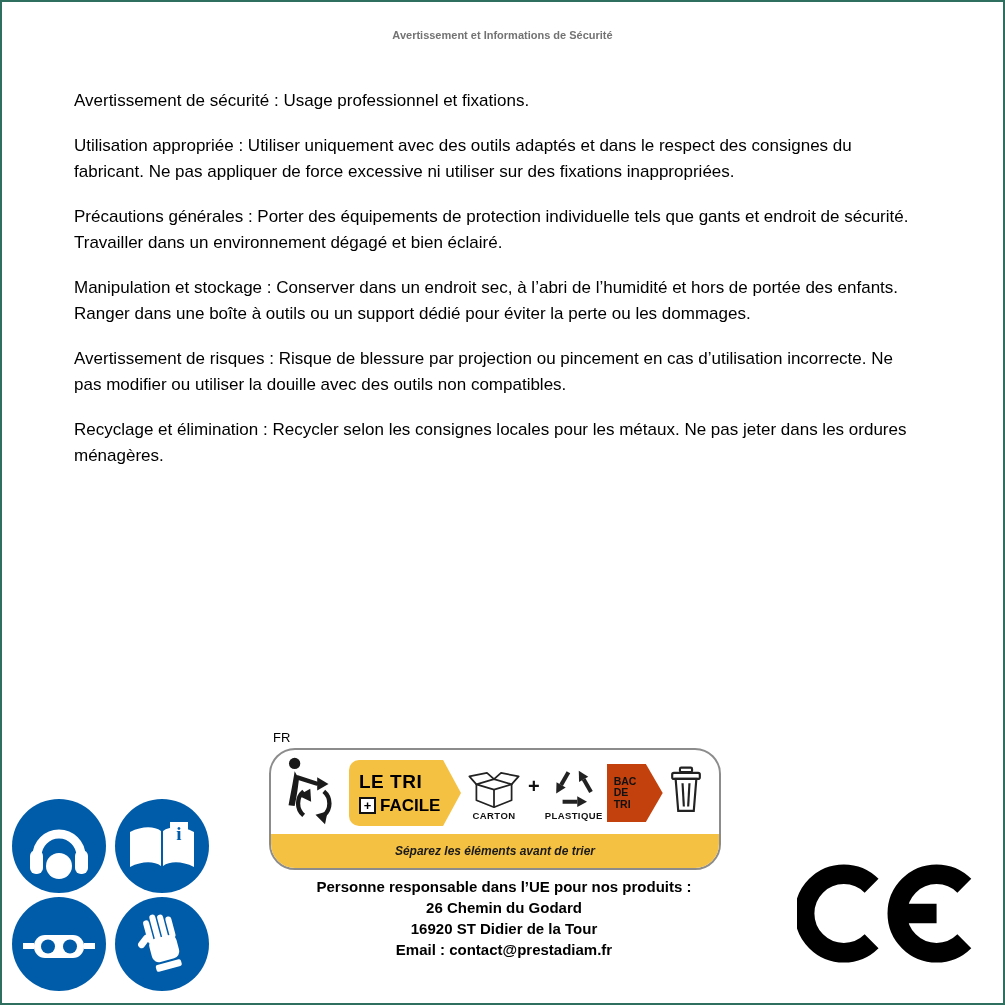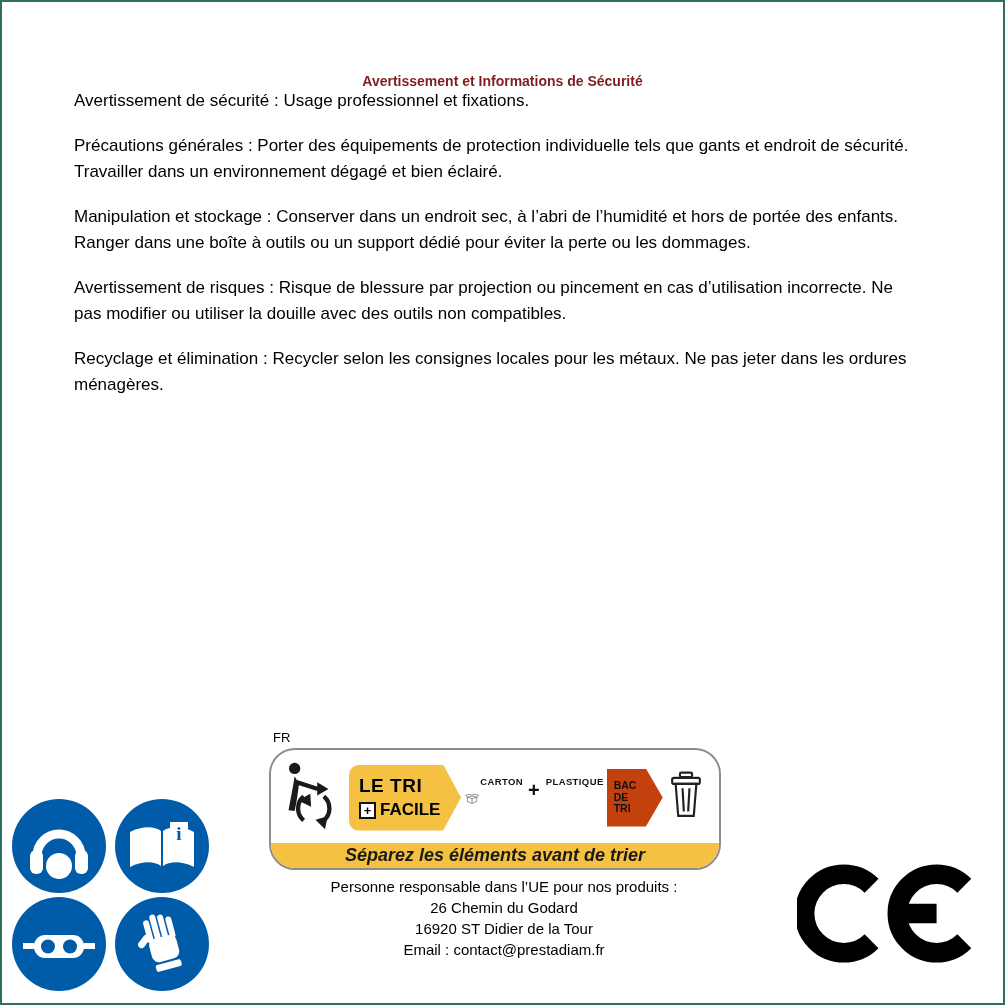--- a/index.html
+++ b/index.html
@@ -6,21 +6,21 @@
   html,body { background:#ffffff; }
   body { font-family:"Liberation Sans", sans-serif; color:#000; }
 
   .page {
     position:relative; width:1005px; height:1005px;
     background:#fff; border:2px solid #2E6F60; overflow:hidden;
   }
 
   .title {
     position:absolute; top:27px; left:0; width:100%;
-    text-align:center; font-size:14px; font-weight:bold; color:#7f1d1d;margin-top:44px;
+    text-align:center; font-size:11px; font-weight:bold; color:#737373;
   }
 
   .content {
     position:absolute; top:86px; left:72px; width:840px;
     font-size:17px; line-height:26px; color:#000;
   }
   .content p { margin:0 0 19px 0; }
 
   
   .safety-icons {
@@ -46,57 +46,58 @@
     display:flex; flex-direction:column; justify-content:center; gap:3px;
     padding:0 18px 0 10px;
   }
   .tri-line1 { font-size:19px; font-weight:800; letter-spacing:.5px; white-space:nowrap; }
   .tri-line2 { display:flex; align-items:center; gap:4px; font-size:17px; font-weight:800; }
   .plus-box {
     width:17px; height:17px; background:#fff; border:2px solid #111; flex:0 0 auto;
     display:flex; align-items:center; justify-content:center;
     font-size:13px; font-weight:800; line-height:1;
   }
-  .mat { display:flex; flex-direction:row; gap:1px; width:58px; flex:0 0 auto; }
+  .mat { display:flex; flex-direction:column; align-items:center; gap:1px; width:58px; flex:0 0 auto; }
   .mat-label { font-size:9.5px; font-weight:bold; letter-spacing:.4px; color:#111; }
   .mid-plus { font-size:20px; font-weight:800; margin:0 1px 14px 1px; color:#111; }
   .bac {
     background:#c2410c; width:56px; height:58px; flex:0 0 auto;
     clip-path:polygon(0 0,70% 0,100% 50%,70% 100%,0 100%);
     display:flex; flex-direction:column; justify-content:center;
     padding-left:7px; font-size:10.5px; font-weight:800; line-height:11.5px; color:#111;
   }
   .bac span { display:block; }
   .bin { margin:0 0 4px 0; flex:0 0 auto; }
   .infotri-strip {
-    height:25px; background:#F5C143;
+    height:34px; background:#F5C143;
     display:flex; align-items:center; justify-content:center;
-    font-size:18px; font-style:italic; font-weight:bold; color:#1a1a1a;
+    font-size:12px; font-style:italic; font-weight:bold; color:#1a1a1a;
   }
 
   
   .address {
     position:absolute; left:232px; top:874px; width:540px;
-    text-align:center; font-size:15px; font-weight:normal; line-height:21px; color:#000;
+    text-align:center; font-size:15px; font-weight:bold; line-height:21px; color:#000;
   }
   .address div { white-space:nowrap; }
 
   
   .ce { position:absolute; left:795px; top:858px; }
   .sr { position:absolute; width:1px; height:1px; overflow:hidden; opacity:0; }
 </style>
 </head>
 <body>
 
 <div class="page">
 
   <h1 class="title">Avertissement et Informations de Sécurité</h1>
 
   <div class="content">
     <p>Avertissement de sécurité : Usage professionnel et fixations.</p>
+    <p>Utilisation appropriée : Utiliser uniquement avec des outils adaptés et dans le respect des consignes du fabricant. Ne pas appliquer de force excessive ni utiliser sur des fixations inappropriées.</p>
     <p>Précautions générales : Porter des équipements de protection individuelle tels que gants et endroit de sécurité. Travailler dans un environnement dégagé et bien éclairé.</p>
     <p>Manipulation et stockage : Conserver dans un endroit sec, à l’abri de l’humidité et hors de portée des enfants. Ranger dans une boîte à outils ou un support dédié pour éviter la perte ou les dommages.</p>
     <p>Avertissement de risques : Risque de blessure par projection ou pincement en cas d’utilisation incorrecte. Ne pas modifier ou utiliser la douille avec des outils non compatibles.</p>
     <p>Recyclage et élimination : Recycler selon les consignes locales pour les métaux. Ne pas jeter dans les ordures ménagères.</p>
   </div>
 
   <div class="safety-icons">
     <svg width="98" height="98" viewBox="0 0 98 98">
       <circle cx="49" cy="49" r="47" fill="#005CA9"></circle>
       <path d="M27 59 a22 22 0 0 1 44 0" fill="none" stroke="#fff" stroke-width="9"></path>

